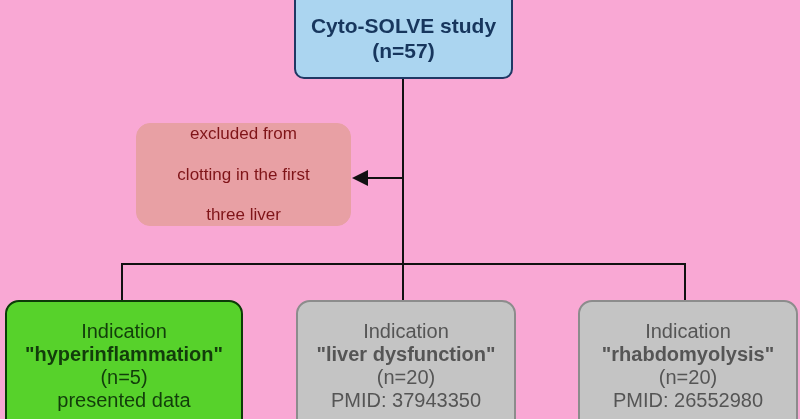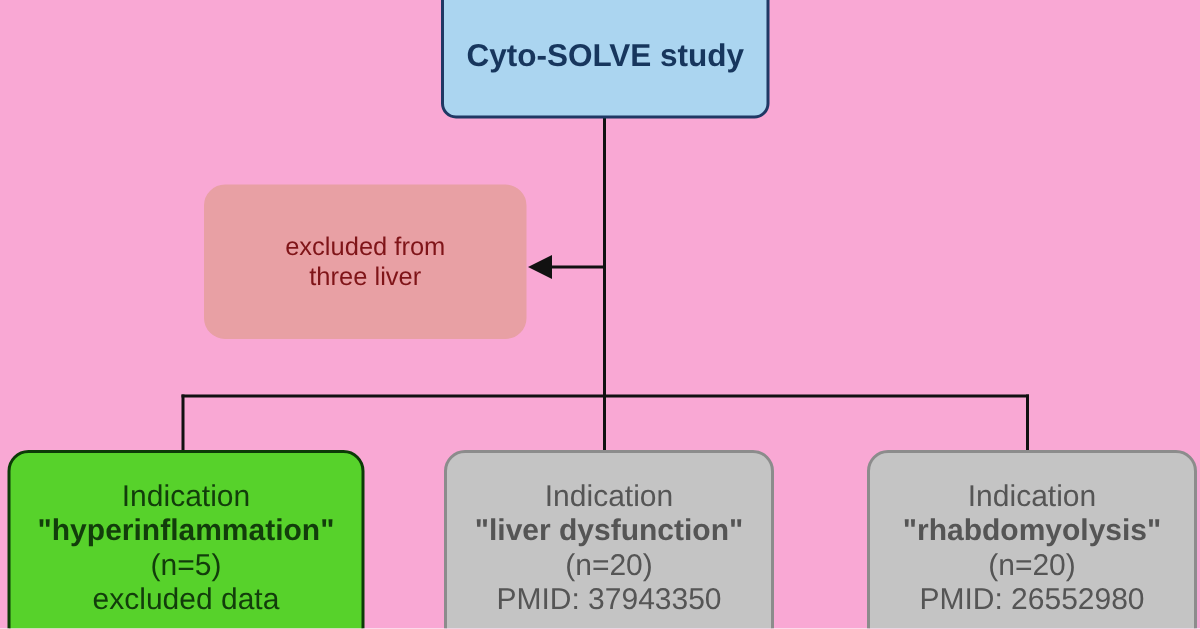--- a/index.html
+++ b/index.html
@@ -49,20 +49,21 @@
   #node-excluded {
     left: 136px;
     top: 123px;
     width: 215px;
     height: 103px;
     background: #E8A0A4;
     border: 1px solid #E8A0A4;
     border-radius: 14px;
     color: #7F1418;
     font-size: 17px;
+    justify-content: space-between;
   }
 
   
   .leaf {
     top: 300px;
     height: 132px;
     border-radius: 14px;
     font-size: 20px;
   }
   #node-hyperinflammation {
@@ -121,32 +122,34 @@
   <div class="conn v" id="trunk-main"></div>
   <div class="conn h" id="branch-bar"></div>
   <div class="conn v" id="drop-left"></div>
   <div class="conn v" id="drop-center"></div>
   <div class="conn v" id="drop-right"></div>
   <div class="conn h" id="arrow-shaft"></div>
   <div id="arrow-head"></div>
 
   <div class="node" id="node-study">
     <span class="line">Cyto-SOLVE study</span>
+    <span class="line sub">(n=57)</span>
   </div>
 
   <div class="node" id="node-excluded">
     <span class="line">excluded from</span>
+    <span class="line">clotting in the first</span>
     <span class="line">three liver</span>
   </div>
 
   <div class="node leaf" id="node-hyperinflammation">
     <span class="line">Indication</span>
     <span class="line bold">"hyperinflammation"</span>
     <span class="line">(n=5)</span>
-    <span class="line">excluded data</span>
+    <span class="line">presented data</span>
   </div>
 
   <div class="node leaf" id="node-liver">
     <span class="line">Indication</span>
     <span class="line bold">"liver dysfunction"</span>
     <span class="line">(n=20)</span>
     <span class="line">PMID: 37943350</span>
   </div>
 
   <div class="node leaf" id="node-rhabdo">

